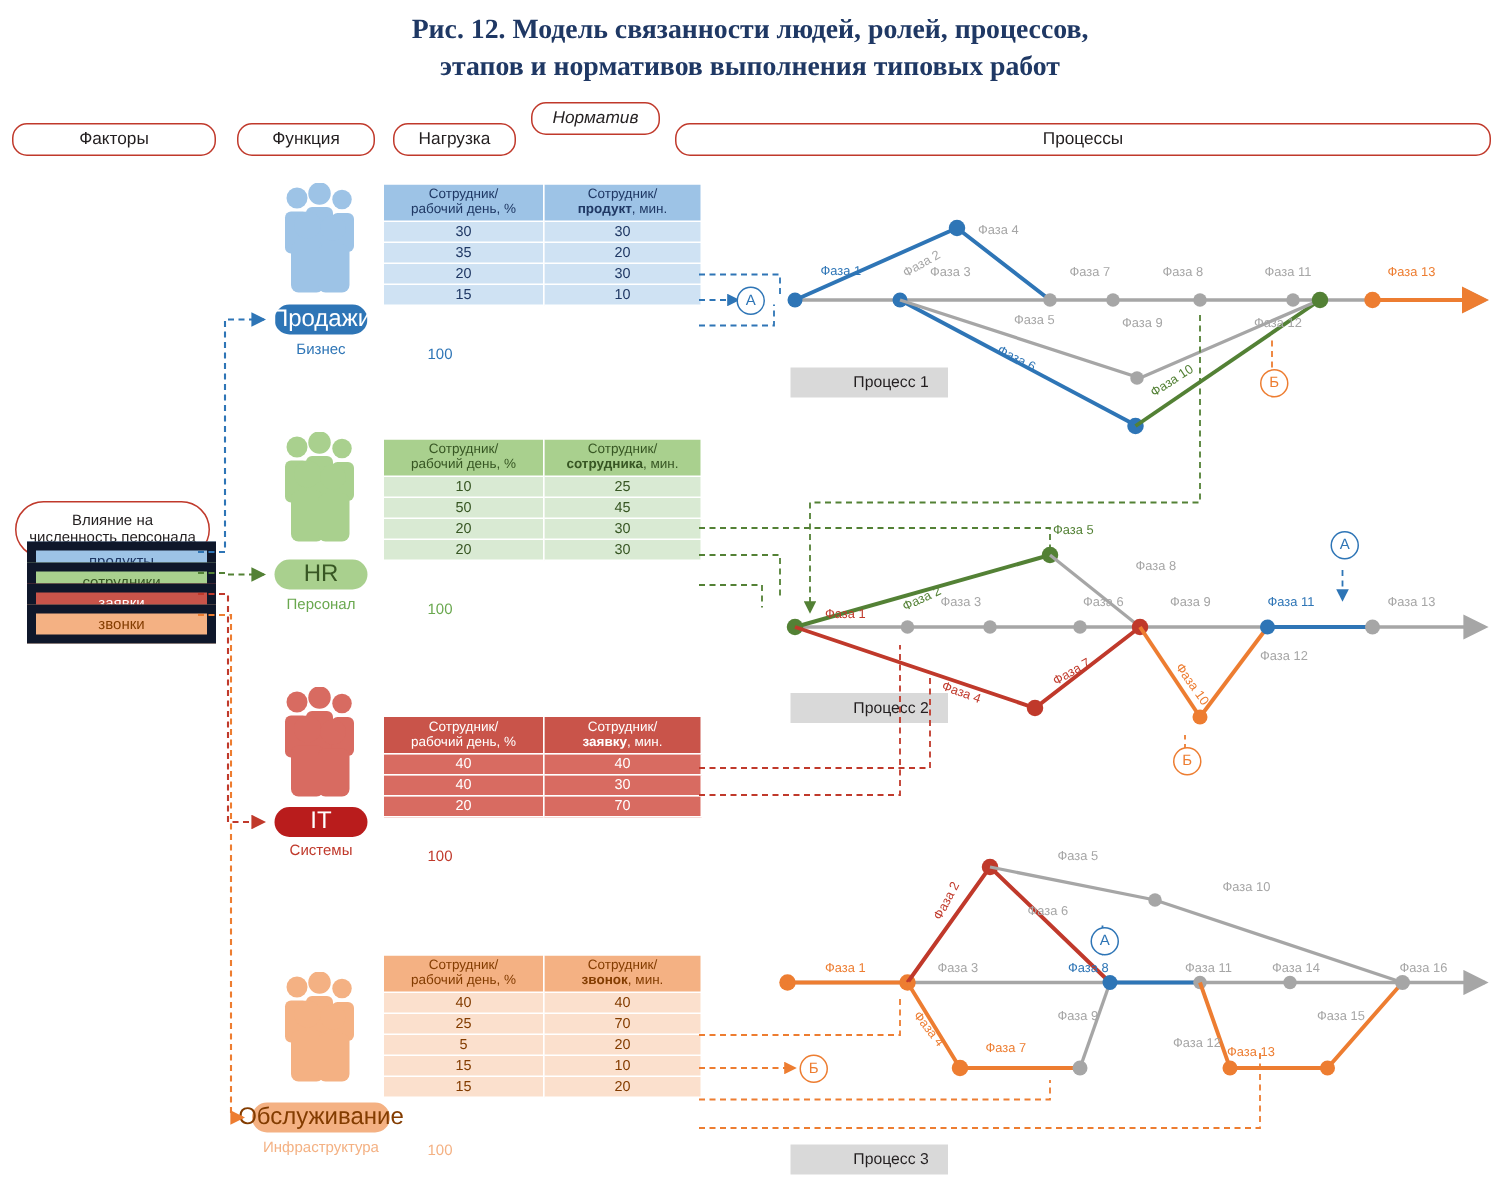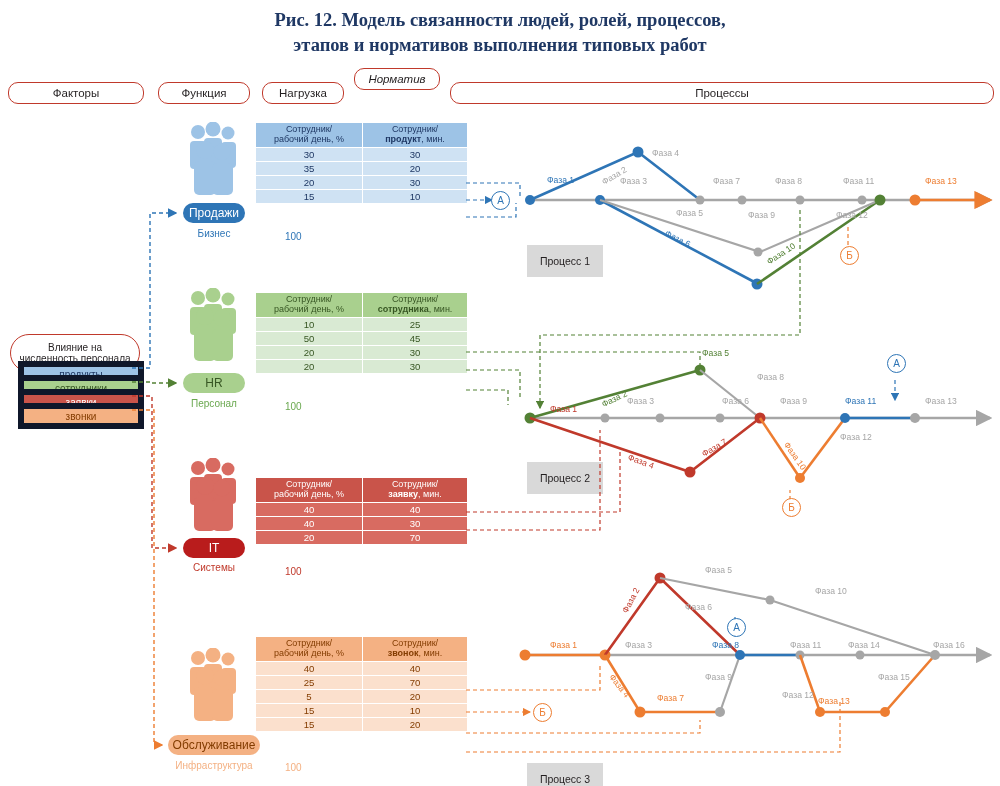--- a/index.html
+++ b/index.html
@@ -20,21 +20,21 @@
   .pill{
     position:absolute;height:20px;border:1.3px solid #c0392b;border-radius:10px;
     background:#fff;color:#231f20;font-size:11.5px;
     display:flex;align-items:center;justify-content:center;
   }
 
   
   .nodelabel{
     position:absolute;height:20px;border-radius:10px;
     display:flex;align-items:center;justify-content:center;
-    font-size:12px;color:#ffffff;
+    font-size:16px;color:#ffffff;
   }
   .sub{
     position:absolute;font-size:10px;text-align:center;
   }
 
   
   table.dt{
     position:absolute;border-collapse:collapse;font-size:9.6px;
   }
   table.dt td,table.dt th{
@@ -58,22 +58,22 @@
     font-size:10px;line-height:1.15;
   }
   .fitem{
     position:absolute;height:14px;border:6px solid #0f172a;
     display:flex;align-items:center;justify-content:center;
     font-size:10px;
   }
 
   
   .proccap{
-    position:absolute;height:32px;background:#d9d9d9;color:#231f20;
-    font-size:10.5px;display:flex;align-items:center;justify-content:center;
+    position:absolute;height:20px;background:#d9d9d9;color:#231f20;
+    font-size:10.5px;display:flex;align-items:center;justify-content:center;padding-left:29px;
   }
 
   
   .ph{position:absolute;font-size:8.6px;white-space:nowrap;}
   .ph.rot{transform-origin:0 0;}
 
   
   .circ{
     position:absolute;width:17px;height:17px;border-radius:50%;
     border:1.4px solid #2e75b6;background:#fff;color:#2e75b6;

